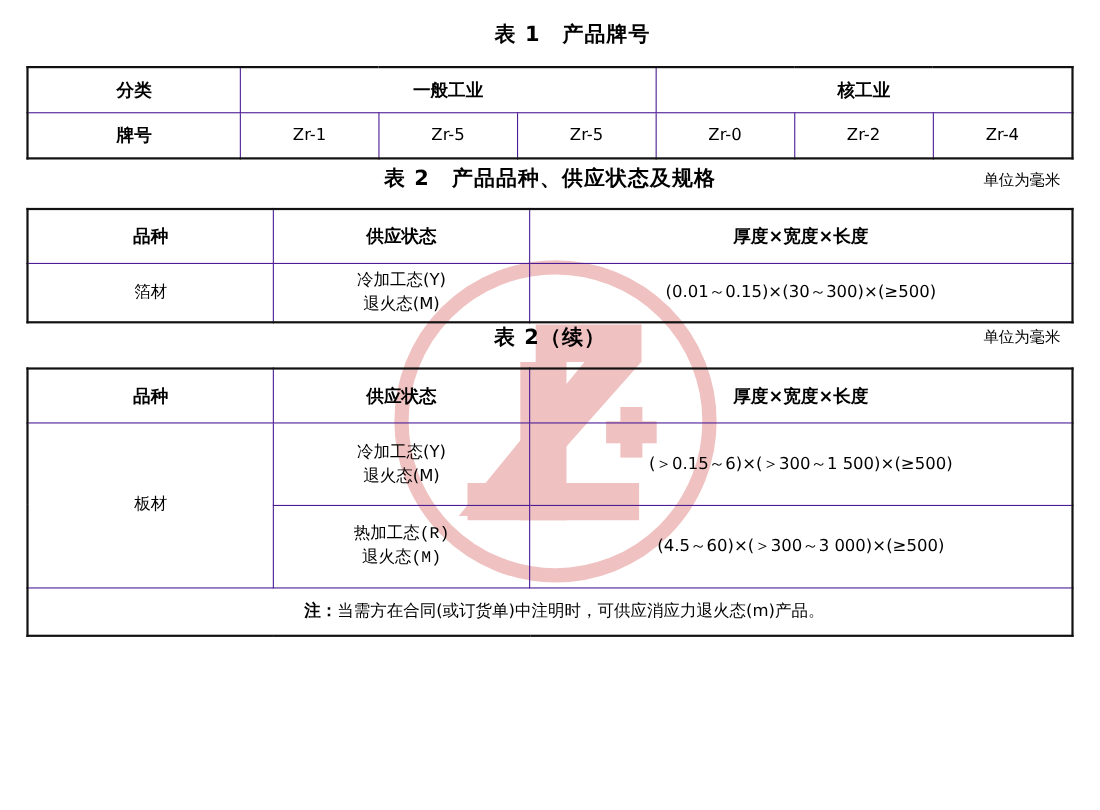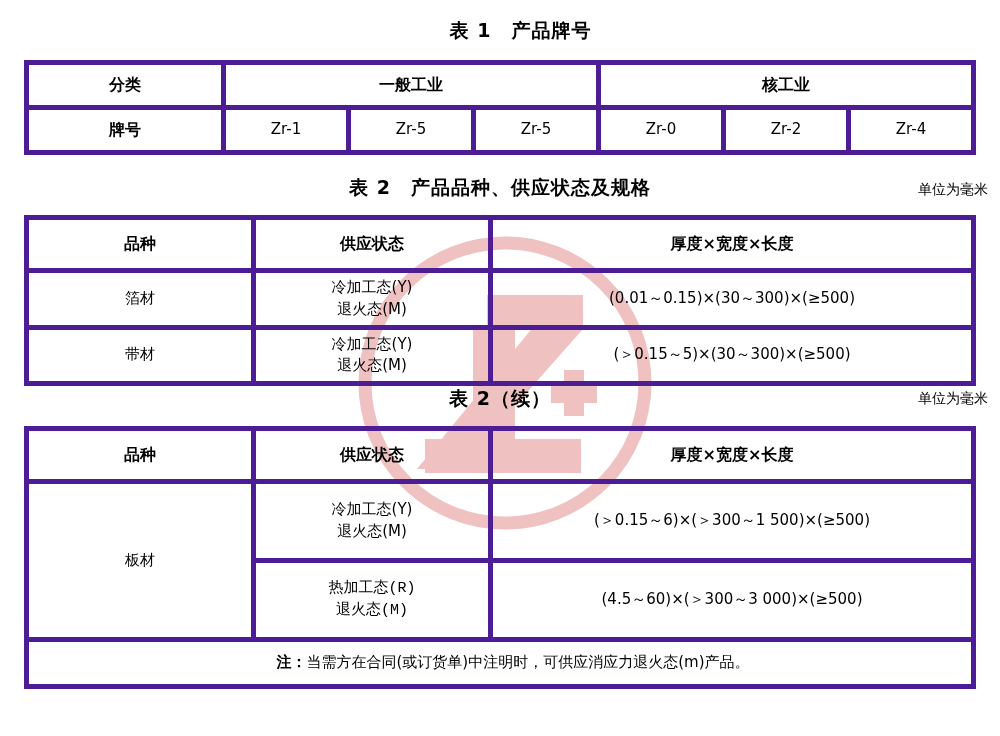--- a/index.html
+++ b/index.html
@@ -38,36 +38,36 @@
   .tbl-title {
     text-align: center;
     font-size: 19px;
     font-weight: bold;
     letter-spacing: 1px;
     position: relative;
     z-index: 7;
   }
   .unit-note {
     position: absolute;
-    right: 12px;
+    right: 36px;
     font-size: 14px;
     z-index: 7;
   }
 
   
   table.doc {
     border-collapse: collapse;
     width: 952px;
     margin: 0 auto;
     background: transparent;
     position: relative;
     z-index: 6;
   }
   table.doc td {
-    border: 5px solid #4c1d95;
+    border: 1px solid #4c1d95;
     text-align: center;
     vertical-align: middle;
     font-size: 15px;
     padding: 4px 16px;
     line-height: 1.45;
   }
   table.doc td.hdr {
     font-weight: bold;
     font-size: 16px;
   }
@@ -120,47 +120,39 @@
       <td>Zr-1</td>
       <td>Zr-5</td>
       <td>Zr-5</td>
       <td>Zr-0</td>
       <td>Zr-2</td>
       <td>Zr-4</td>
     </tr>
   </tbody>
     </table>
 
-  <div style="position:relative; margin-top:20px;">
+  <div style="position:relative; margin-top:4px;">
     <div class="tbl-title">表 2　产品品种、供应状态及规格</div>
     <div class="unit-note" style="top:6px;">单位为毫米</div>
   </div>
 
   <table class="doc outer-thick" style="margin-top:14px;">
     <tbody>
         <tr>
       <td class="hdr" style="width:190px; height:40px;">品种</td>
       <td class="hdr" style="width:200px;">供应状态</td>
       <td class="hdr">厚度×宽度×长度</td>
     </tr>
     <tr>
       <td>箔材</td>
       <td class="stack">
         <div>冷加工态(Y)</div>
         <div>退火态(M)</div>
       </td>
       <td>(0.01～0.15)×(30～300)×(≥500)</td>
-    </tr>
-    <tr>
-      <td>带材</td>
-      <td class="stack">
-        <div>冷加工态(Y)</div>
-        <div>退火态(M)</div>
-      </td>
-      <td>(＞0.15～5)×(30～300)×(≥500)</td>
     </tr>
   </tbody>
     </table>
 
   <div style="position:relative; ">
     <div class="tbl-title">表 2（续）</div>
     <div class="unit-note" style="top:4px;">单位为毫米</div>
   </div>
 
   <table class="doc outer-thick" style="margin-top:14px;">

